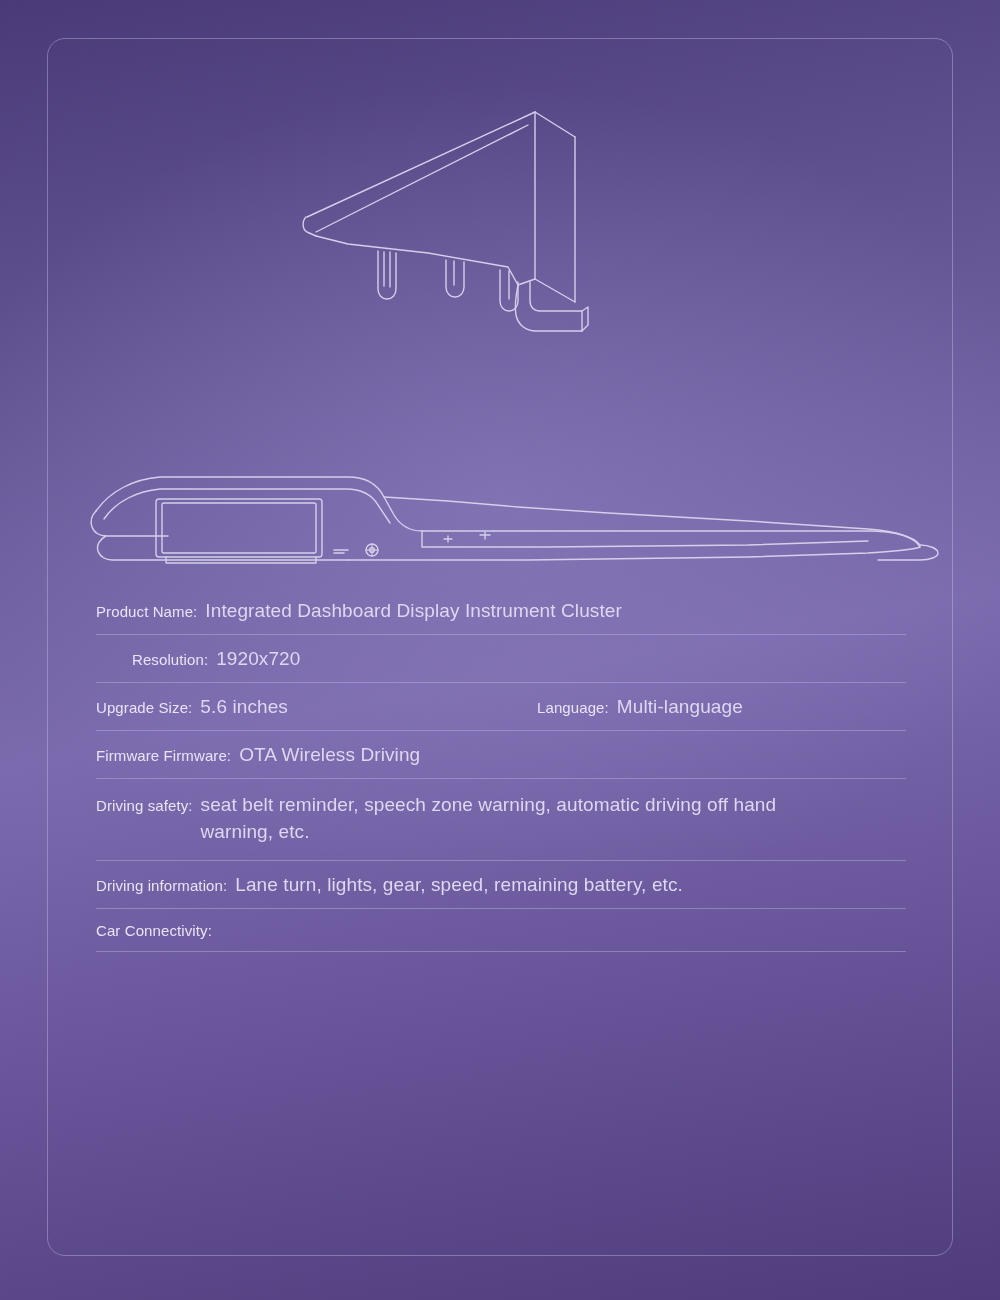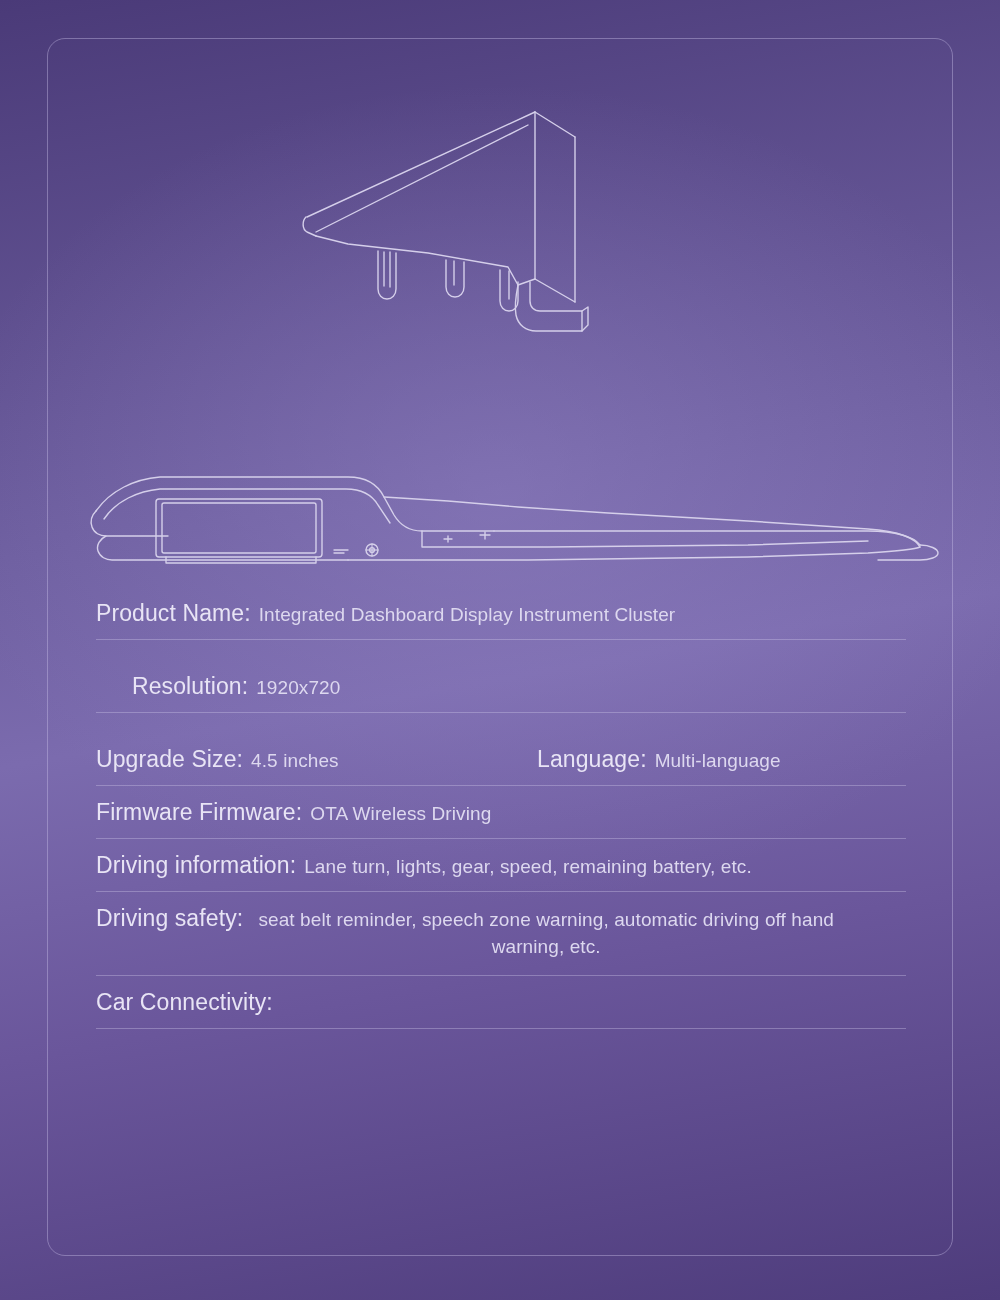--- a/index.html
+++ b/index.html
@@ -63,36 +63,34 @@
     display: flex;
     align-items: baseline;
     flex-wrap: wrap;
   }
   .spec-row .cell.half {
     width: 50%;
   }
   .spec-row .cell.half.right {
     padding-left: 36px;
     box-sizing: border-box;
-    margin-top: 20px;
   }
   .label {
     color: #e8e4f5;
-    font-size: 23px;
+    font-size: 15px;
     font-weight: 400;
     white-space: nowrap;
     letter-spacing: 0.1px;
   }
   .value {
     color: #ddd8ef;
     font-size: 19px;
     font-weight: 400;
     margin-left: 8px;
     letter-spacing: 0.1px;
-    text-align: center;
   }
   .value.indent-wrap {
     margin-left: 8px;
     max-width: 590px;
     line-height: 1.42;
   }
   .spec-row.tall {
     padding-bottom: 14px;
   }
 </style>
@@ -186,49 +184,49 @@
     <div class="spec-row">
       <div class="cell half right">
         <span class="label">Resolution:</span>
         <span class="value">1920x720</span>
       </div>
     </div>
 
     <div class="spec-row">
       <div class="cell half">
         <span class="label">Upgrade Size:</span>
-        <span class="value">4.5 inches</span>
+        <span class="value">5.6 inches</span>
       </div>
       <div class="cell half right">
         <span class="label">Language:</span>
         <span class="value">Multi-language</span>
       </div>
     </div>
 
     <div class="spec-row">
       <div class="cell">
         <span class="label">Firmware Firmware:</span>
         <span class="value">OTA Wireless Driving</span>
       </div>
     </div>
 
+    <div class="spec-row tall">
+      <div class="cell">
+        <span class="label">Driving safety:</span>
+        <span class="value indent-wrap">seat belt reminder, speech zone warning, automatic driving off hand warning, etc.</span>
+      </div>
+    </div>
+
     <div class="spec-row">
       <div class="cell">
         <span class="label">Driving information:</span>
         <span class="value">Lane turn, lights, gear, speed, remaining battery, etc.</span>
       </div>
     </div>
 
-    <div class="spec-row tall">
-      <div class="cell">
-        <span class="label">Driving safety:</span>
-        <span class="value indent-wrap">seat belt reminder, speech zone warning, automatic driving off hand warning, etc.</span>
-      </div>
-    </div>
-
     <div class="spec-row">
       <div class="cell">
         <span class="label">Car Connectivity:</span>
       </div>
     </div>
 
 
   </div>
 </div>
 

